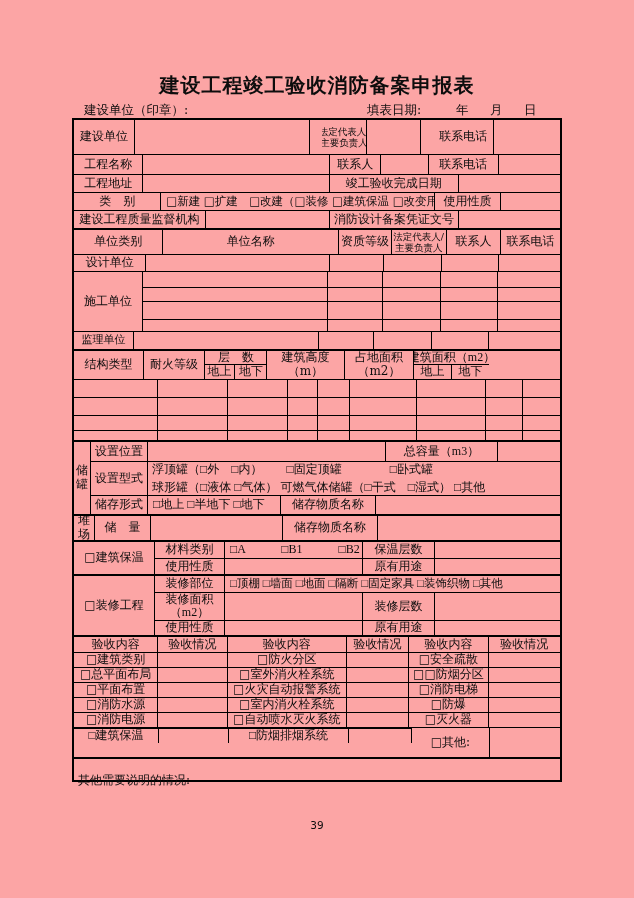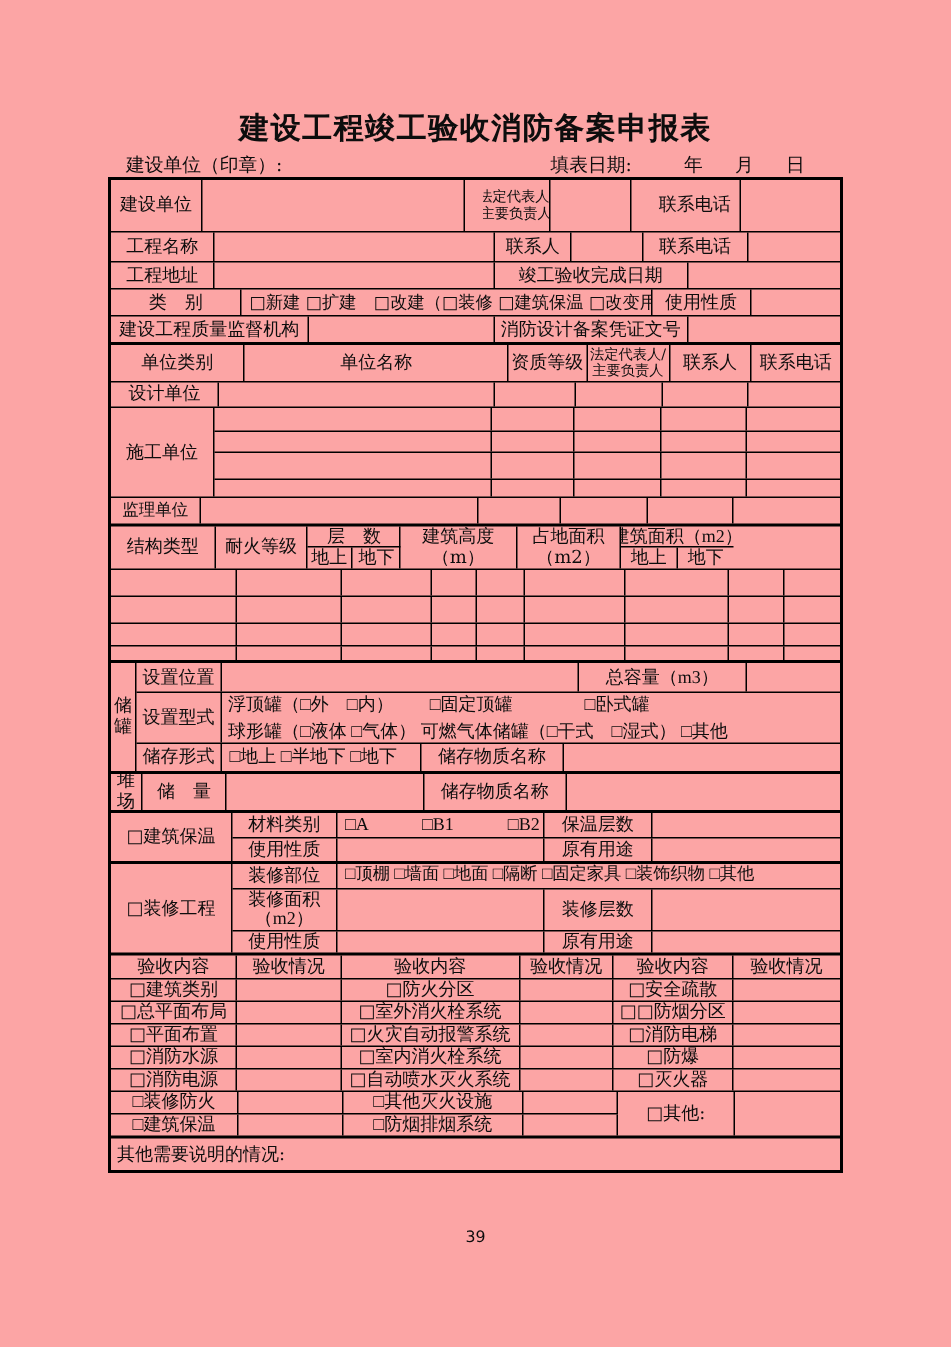--- a/index.html
+++ b/index.html
@@ -31,21 +31,21 @@
   .r { display: flex; border-top: 1px solid #000; }
   .r.f { border-top: none; gap: 12px; }
   .r.t { border-top: 2px solid #000; }
   .cl {
     border-right: 1px solid #000;
     display: flex; align-items: center; justify-content: center;
     text-align: center; overflow: hidden; padding: 0 1px; white-space: nowrap;
   }
   .nr { border-right: none !important; }
   .left { justify-content: flex-start; text-align: left; padding-left: 5px; }
-  .topleft { align-items: flex-start; justify-content: flex-start; text-align: left; padding: 4px 4px; }
+  .topleft { align-items: flex-start; justify-content: flex-start; text-align: left; padding: 15px 4px; }
   .colwrap { display: flex; flex-direction: column; font-family: Liberation Serif, serif; }
   .sub { display: flex; border-top: 1px solid #000; }
   .sub.f { border-top: none; }
   .two div { display: block; text-align: center; }
   .sm { font-size: 9.5px; line-height: 1.2; }
   .mid { font-size: 11px; }
   .cb { font-size: 11.5px; }
   .vcell { flex-direction: column; line-height: 1.15; }
   .multi { flex-direction: column; align-items: flex-start; justify-content: center; padding-left: 4px; line-height: 1.5; }
   .pgnum {
@@ -383,26 +383,20 @@
       <div class="cl" style="width:85px">□消防电源</div>
       <div class="cl" style="width:70px"></div>
       <div class="cl" style="width:120px">□自动喷水灭火系统</div>
       <div class="cl" style="width:63px"></div>
       <div class="cl" style="width:80px">□灭火器</div>
       <div class="cl nr" style="width:72px"></div>
     </div>
 
     <div class="r" style="height:30px">
       <div class="colwrap" style="width:338px">
-        <div class="sub f" style="height:15px">
-          <div class="cl" style="width:85px">□装修防火</div>
-          <div class="cl" style="width:70px"></div>
-          <div class="cl" style="width:120px">□其他灭火设施</div>
-          <div class="cl" style="width:63px"></div>
-        </div>
         <div class="sub" style="height:15px">
           <div class="cl" style="width:85px">□建筑保温</div>
           <div class="cl" style="width:70px"></div>
           <div class="cl" style="width:120px">□防烟排烟系统</div>
           <div class="cl" style="width:63px"></div>
         </div>
       </div>
       <div class="cl" style="width:80px">□其他:</div>
       <div class="cl nr" style="width:72px"></div>
     </div>

